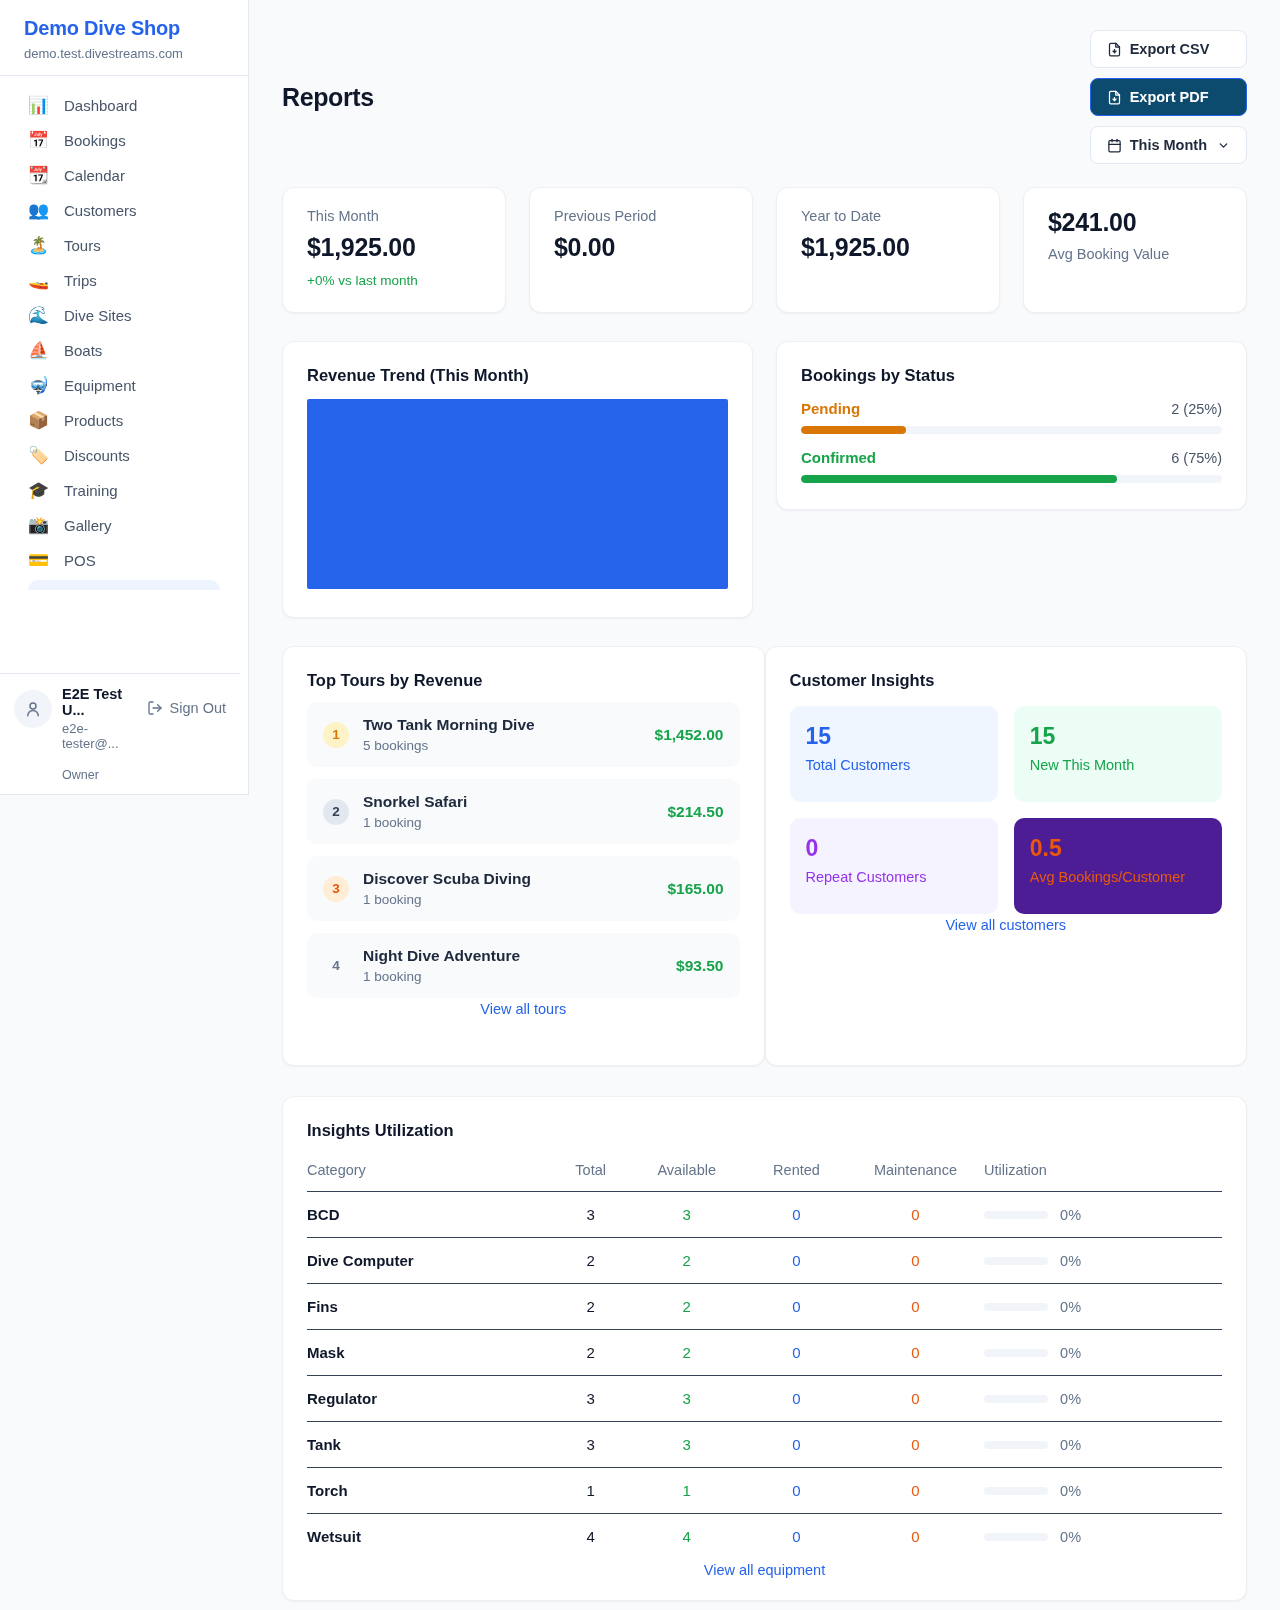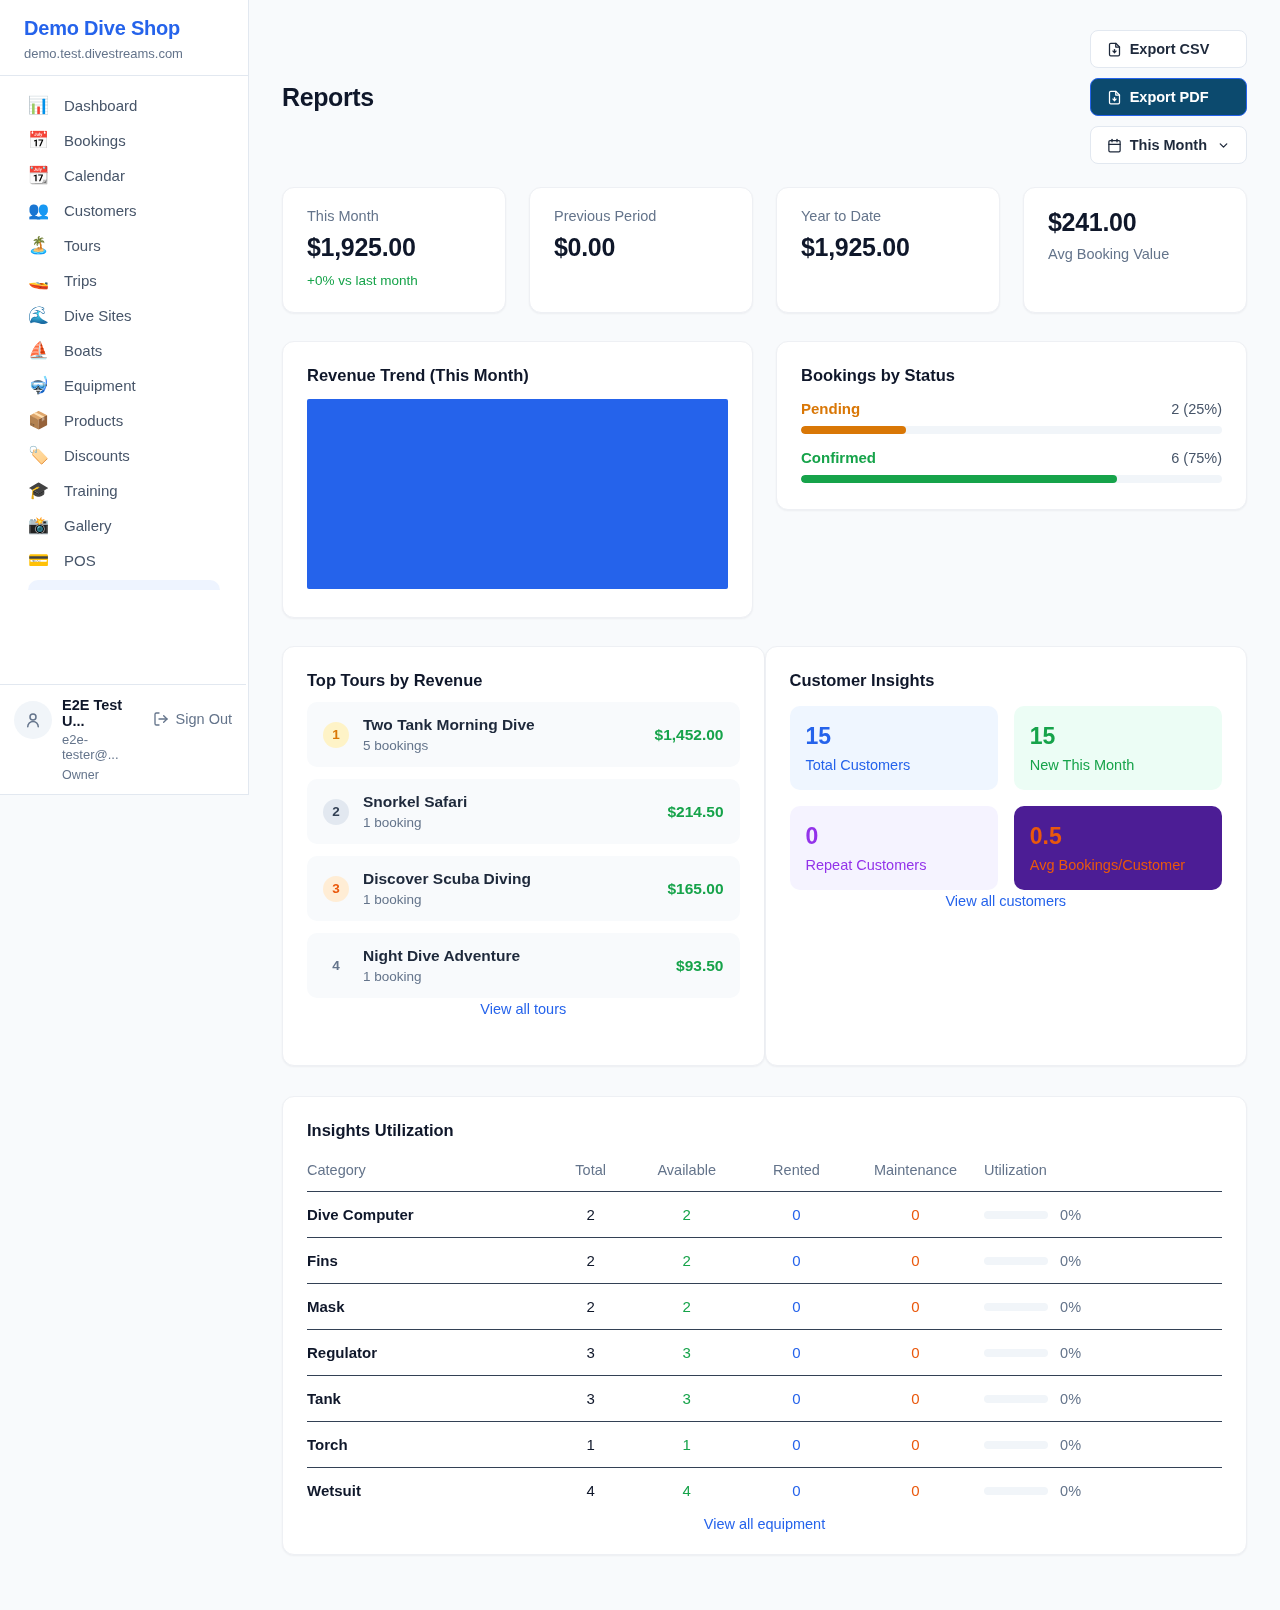--- a/index.html
+++ b/index.html
@@ -25,33 +25,33 @@
   .shop-domain { color:#64748b; font-size:13px; margin-top:6px; }
   .nav { padding:12px 16px 0; }
   .nav-item {
     display:flex; align-items:center; gap:14px;
     padding:9px 12px; border-radius:8px;
     color:#475569; font-size:15px; cursor:pointer;
   }
   .nav-emoji { font-size:17px; width:22px; text-align:center; line-height:1; }
   .nav-partial { height:10px; margin:2px 12px 0; border-radius:10px 10px 0 0; background:#eef4ff; }
   .user-panel {
-    position:absolute; bottom:0; left:0; right:2px;
+    position:absolute; bottom:0; left:0; right:8px;
     background:#fff; border-top:1px solid #e2e8f0;
     padding:12px 14px; display:flex; align-items:flex-start; gap:10px;
   }
   .avatar {
     width:38px; height:38px; border-radius:50%;
     background:#f1f5f9; color:#64748b; flex:0 0 auto;
     display:flex; align-items:center; justify-content:center; margin-top:4px;
   }
   .user-meta { min-width:0; }
   .user-name { font-weight:bold; font-size:14.5px; color:#0f172a; }
   .user-email { font-size:13px; color:#64748b; margin-top:3px; }
-  .user-role { font-size:12.5px; color:#64748b; margin-top:6px; }
+  .user-role { font-size:12.5px; color:#64748b; margin-top:17px; }
   .signout {
     margin-left:auto; display:flex; align-items:center; gap:7px;
     color:#64748b; font-size:14.5px; margin-top:14px; cursor:pointer; white-space:nowrap;
   }
   
   .main { margin-left:249px; padding:30px 33px; }
   .header-row { display:flex; justify-content:space-between; align-items:center; }
   .page-title { font-size:25px; font-weight:bold; letter-spacing:-0.4px; }
   .actions { display:flex; gap:10px;flex-direction:column; }
   .btn {
@@ -97,21 +97,21 @@
     width:26px; height:26px; border-radius:50%; flex:0 0 auto;
     display:flex; align-items:center; justify-content:center;
     font-size:13.5px; font-weight:bold;
   }
   .tour-name { font-size:15.5px; font-weight:bold; color:#1e293b; }
   .tour-bookings { font-size:13.5px; color:#64748b; margin-top:4px; }
   .tour-revenue { margin-left:auto; font-size:15.5px; font-weight:bold; color:#16a34a; white-space:nowrap; }
   .view-link { display:block; text-align:center; color:#2563eb; font-size:14.5px; margin-top:3px; cursor:pointer; text-decoration:none; }
   .insights-card { padding:24px; min-height:420px; }
   .insights-grid { display:grid; grid-template-columns:1fr 1fr; gap:16px; margin-top:16px; }
-  .insight { border-radius:10px; padding:17px 16px; height:84px; }
+  .insight { border-radius:10px; padding:17px 16px; height:96px; }
   .insight-value { font-size:23px; font-weight:bold; }
   .insight-label { font-size:14.5px; margin-top:7px; }
   
   .equip-card { margin-top:30px; padding:24px 24px 22px; }
   .equip-table { width:100%; border-collapse:collapse; margin-top:12px; }
   .equip-table th {
     color:#64748b; font-weight:normal; font-size:14.5px; text-align:center;
     padding:10px 0 13px; border-bottom:1px solid #334155;
   }
   .equip-table th.col-category, .equip-table th.col-util { text-align:left; }
@@ -388,20 +388,33 @@
           <th class="col-category">Category</th>
           <th>Total</th>
           <th>Available</th>
           <th>Rented</th>
           <th>Maintenance</th>
           <th class="col-util">Utilization</th>
         </tr>
       </thead>
       <tbody>
         <tr>
+          <td class="cell-category">BCD</td>
+          <td>3</td>
+          <td class="num-available">3</td>
+          <td class="num-rented">0</td>
+          <td class="num-maint">0</td>
+          <td>
+              <span class="util-cell">
+                <span class="util-track"></span>
+                <span class="util-text">0%</span>
+              </span>
+            </td>
+        </tr>
+        <tr>
           <td class="cell-category">Dive Computer</td>
           <td>2</td>
           <td class="num-available">2</td>
           <td class="num-rented">0</td>
           <td class="num-maint">0</td>
           <td>
               <span class="util-cell">
                 <span class="util-track"></span>
                 <span class="util-text">0%</span>
               </span>

